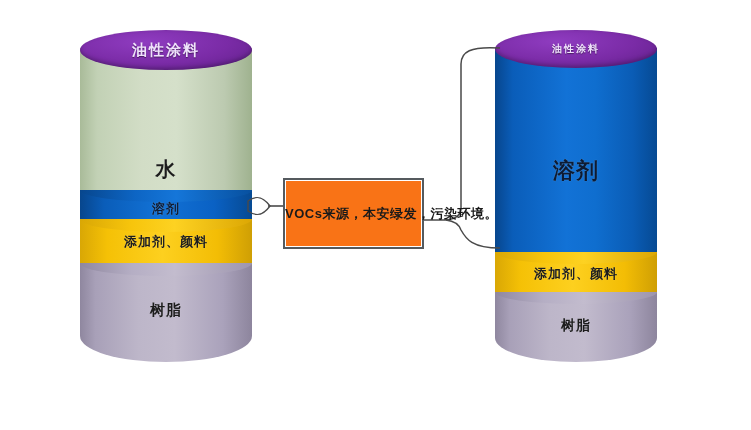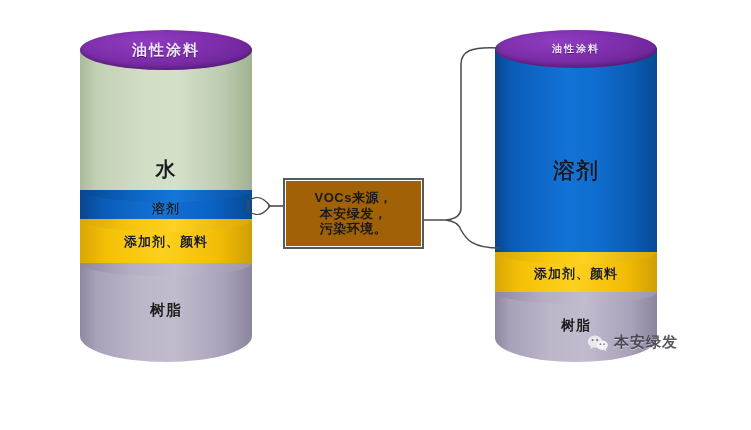--- a/index.html
+++ b/index.html
@@ -37,23 +37,23 @@
   .lid-label{
     color:#efe2fb;font-weight:bold;letter-spacing:2px;
     text-shadow:0 1px 1px rgba(0,0,0,.45);
     white-space:nowrap;
   }
 
   
   #callout{
     position:absolute;
     border:2px solid #555a5e;
-    background:#a16207;
+    background:#f97316;
     box-shadow:0 0 0 1px #ffffff inset;
-    display:flex;flex-direction:column;align-items:center;justify-content:center;
+    display:flex;align-items:center;justify-content:space-between;
   }
   #callout .line{
     font-weight:bold;color:#1a1a1a;white-space:nowrap;line-height:1.22;
     letter-spacing:.5px;
   }
 
   
   #watermark{
     position:absolute;display:flex;align-items:center;gap:5px;
     opacity:.85;
@@ -144,29 +144,14 @@
     <path d="M500,248 C472,248 466,239 461,230 C459,224 454,221 446,220" fill="none" stroke="#4a4a4a" stroke-width="1.5"></path>
     <path d="M446,220 L420,220" fill="none" stroke="#4a4a4a" stroke-width="1.5"></path>
   </svg>
 
   <div id="callout" style="left:283px;top:178px;width:137px;height:67px;">
     <span class="line" style="font-size:13px;">VOCs来源，</span>
     <span class="line" style="font-size:13px;">本安绿发，</span>
     <span class="line" style="font-size:13px;">污染环境。</span>
   </div>
 
-  <div id="watermark" style="left:587px;top:333px;">
-    <span style="display:inline-block;line-height:0;">
-      <svg width="22" height="18" viewBox="0 0 22 18">
-        <ellipse cx="8" cy="7.6" rx="7.2" ry="6.1" fill="#f2f2f4"></ellipse>
-        <path d="M4.2 12.2 L3.0 15.0 L6.0 13.4 Z" fill="#f2f2f4"></path>
-        <circle cx="5.6" cy="6.1" r="1.05" fill="#6f6b78"></circle>
-        <circle cx="10.2" cy="6.1" r="1.05" fill="#6f6b78"></circle>
-        <ellipse cx="15.2" cy="11.2" rx="5.6" ry="4.7" fill="#ffffff"></ellipse>
-        <path d="M18.4 14.8 L19.6 17.2 L16.9 15.9 Z" fill="#ffffff"></path>
-        <circle cx="13.4" cy="10.2" r="0.85" fill="#6f6b78"></circle>
-        <circle cx="17.0" cy="10.2" r="0.85" fill="#6f6b78"></circle>
-      </svg>
-    </span>
-    <span class="wmtext" style="font-size:15px;">本安绿发</span>
-  </div>
 
 </div>
 
 </body></html>

